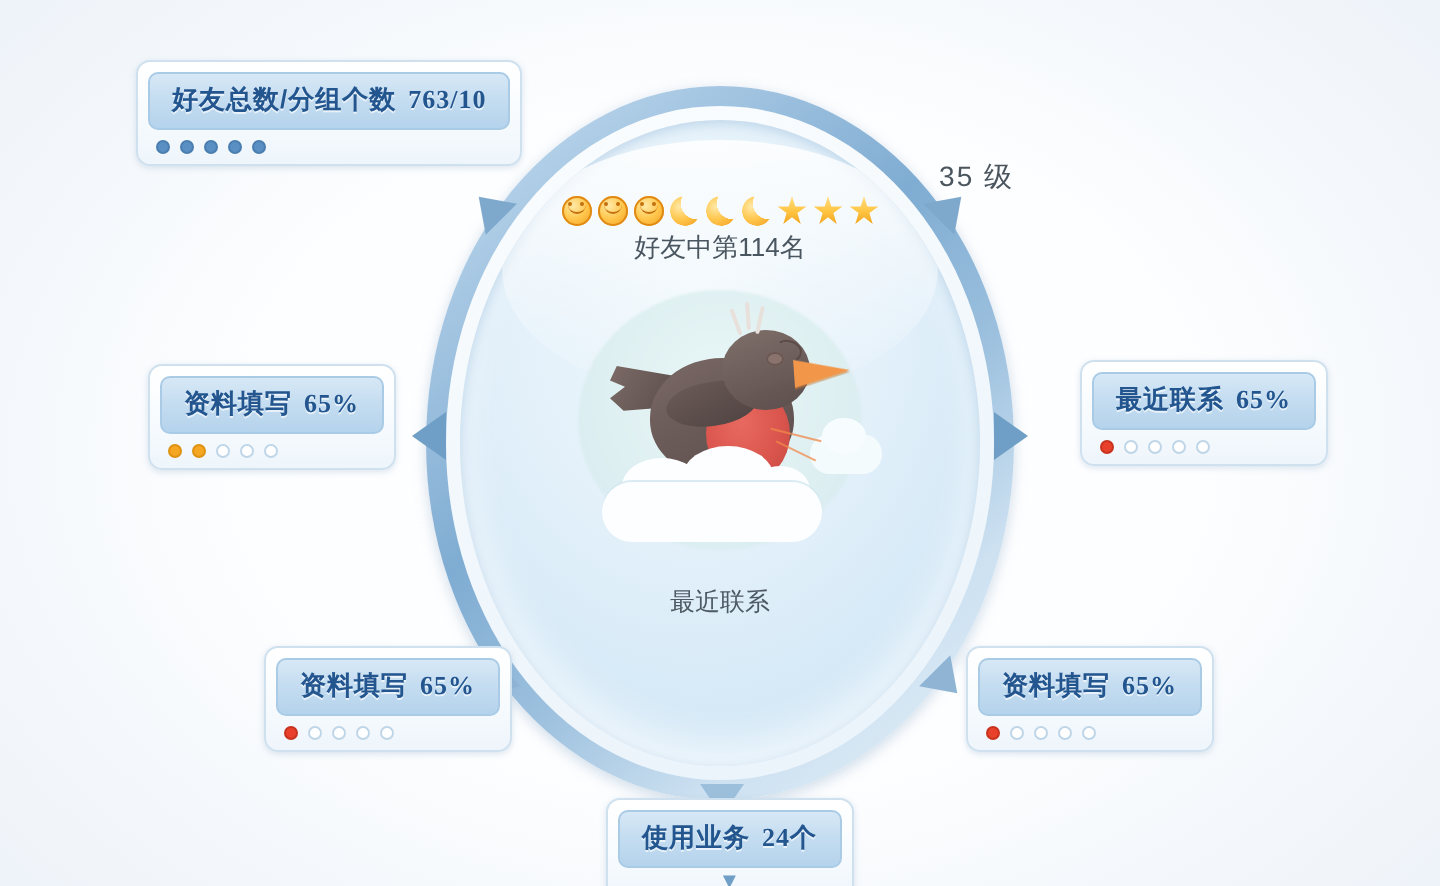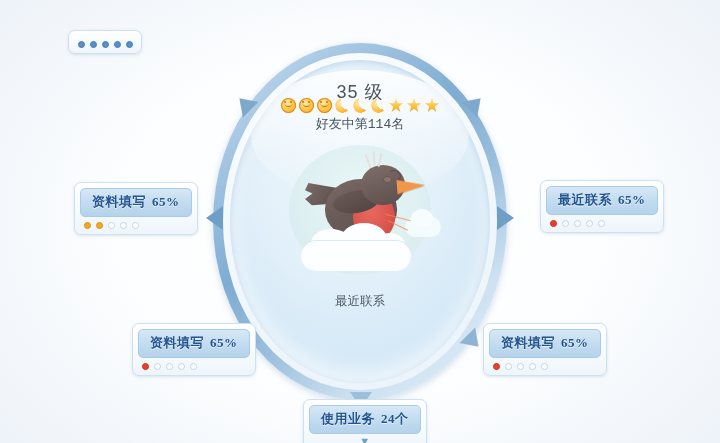--- a/index.html
+++ b/index.html
@@ -50,22 +50,22 @@
   .notch-tl{left:24px;top:50px;border-top:11px solid transparent;border-bottom:11px solid transparent;border-right:16px solid #7ea9cd;transform:rotate(45deg);}
   .notch-tr{right:24px;top:50px;border-top:11px solid transparent;border-bottom:11px solid transparent;border-left:16px solid #7ea9cd;transform:rotate(-45deg);}
   .notch-l{left:-7px;top:163px;border-top:12px solid transparent;border-bottom:12px solid transparent;border-right:17px solid #6f9fc6;}
   .notch-r{right:-7px;top:163px;border-top:12px solid transparent;border-bottom:12px solid transparent;border-left:17px solid #6f9fc6;}
   .notch-bl{left:26px;bottom:48px;border-top:11px solid transparent;border-bottom:11px solid transparent;border-right:16px solid #8fb4d4;transform:rotate(-45deg);}
   .notch-br{right:26px;bottom:48px;border-top:11px solid transparent;border-bottom:11px solid transparent;border-left:16px solid #8fb4d4;transform:rotate(45deg);}
   .notch-b{left:137px;bottom:-8px;border-left:11px solid transparent;border-right:11px solid transparent;border-top:16px solid #9cbfdc;}
 
   
   .ring-content{position:absolute;left:0;top:0;width:294px;height:357px;}
-  .level-line{position:absolute;top:37px;left:0;width:100%;text-align:center;
-    font-size:18px;color:#4a555e;letter-spacing:1px;}
+  .level-line{position:absolute;top:37px;left:0;width:100%;text-align:right;
+    font-size:14px;color:#4a555e;letter-spacing:1px;}
   .badges-row{position:absolute;top:55px;left:0;width:100%;
     display:flex;justify-content:center;align-items:center;gap:3px;}
   .qicon{width:15px;height:15px;display:inline-block;position:relative;}
   .qicon.sun{
     border-radius:50%;
     background:radial-gradient(circle at 38% 32%,#ffe9a8 0%,#ffc74d 48%,#f29b1d 100%);
     box-shadow:0 0 0 1px #e08a14 inset;
   }
   .qicon.sun::before{
     content:"";position:absolute;left:3px;top:4px;width:9px;height:4px;
@@ -80,21 +80,21 @@
     border-radius:50%;
     -webkit-mask-image:radial-gradient(circle 8px at 14px 5px,transparent 98%,#000 100%);
     mask-image:radial-gradient(circle 8px at 14px 5px,transparent 98%,#000 100%);
     transform:rotate(-12deg);
   }
   .qicon.star{
     background:linear-gradient(180deg,#ffe08a 0%,#ffc542 50%,#f0a01c 100%);
     clip-path:polygon(50% 0%,61% 35%,98% 35%,68% 57%,79% 93%,50% 71%,21% 93%,32% 57%,2% 35%,39% 35%);
   }
   .rank-line{position:absolute;top:72px;left:0;width:100%;text-align:center;
-    font-size:13px;color:#49555f;font-family:Liberation Mono, monospace;}
+    font-size:13px;color:#49555f;}
   .qage-line{position:absolute;top:248px;left:0;width:100%;text-align:center;
     font-size:12.5px;color:#4d5962;line-height:21px;}
 
   
   .mascot{position:absolute;left:62px;top:102px;width:170px;height:140px;}
   .mascot-bg{position:absolute;left:14px;top:0;width:142px;height:130px;border-radius:50%;
     background:radial-gradient(ellipse at 50% 40%,#e9f7f7 0%,#dff0f2 55%,#d4e9ee 100%);
     filter:blur(.4px);}
   .cloud{position:absolute;border-radius:50%;background:#fdfeff;}
   .cloud-main{left:26px;top:96px;width:110px;height:30px;border-radius:18px;
@@ -241,20 +241,23 @@
         <div class="cloud cloud-main"></div>
       </div>
 
       <div class="qage-line">
         <div>最近联系</div>
       </div>
     </div>
   </div>
 
   <div class="callout" id="c-friends">
+    <span class="pill">
+      <span>好友总数/分组个数</span><span class="num">763/10</span>
+    </span>
     <div class="dots">
       <span class="dot blue"></span>
       <span class="dot blue"></span>
       <span class="dot blue"></span>
       <span class="dot blue"></span>
       <span class="dot blue"></span>
     </div>
   </div>
 
 

